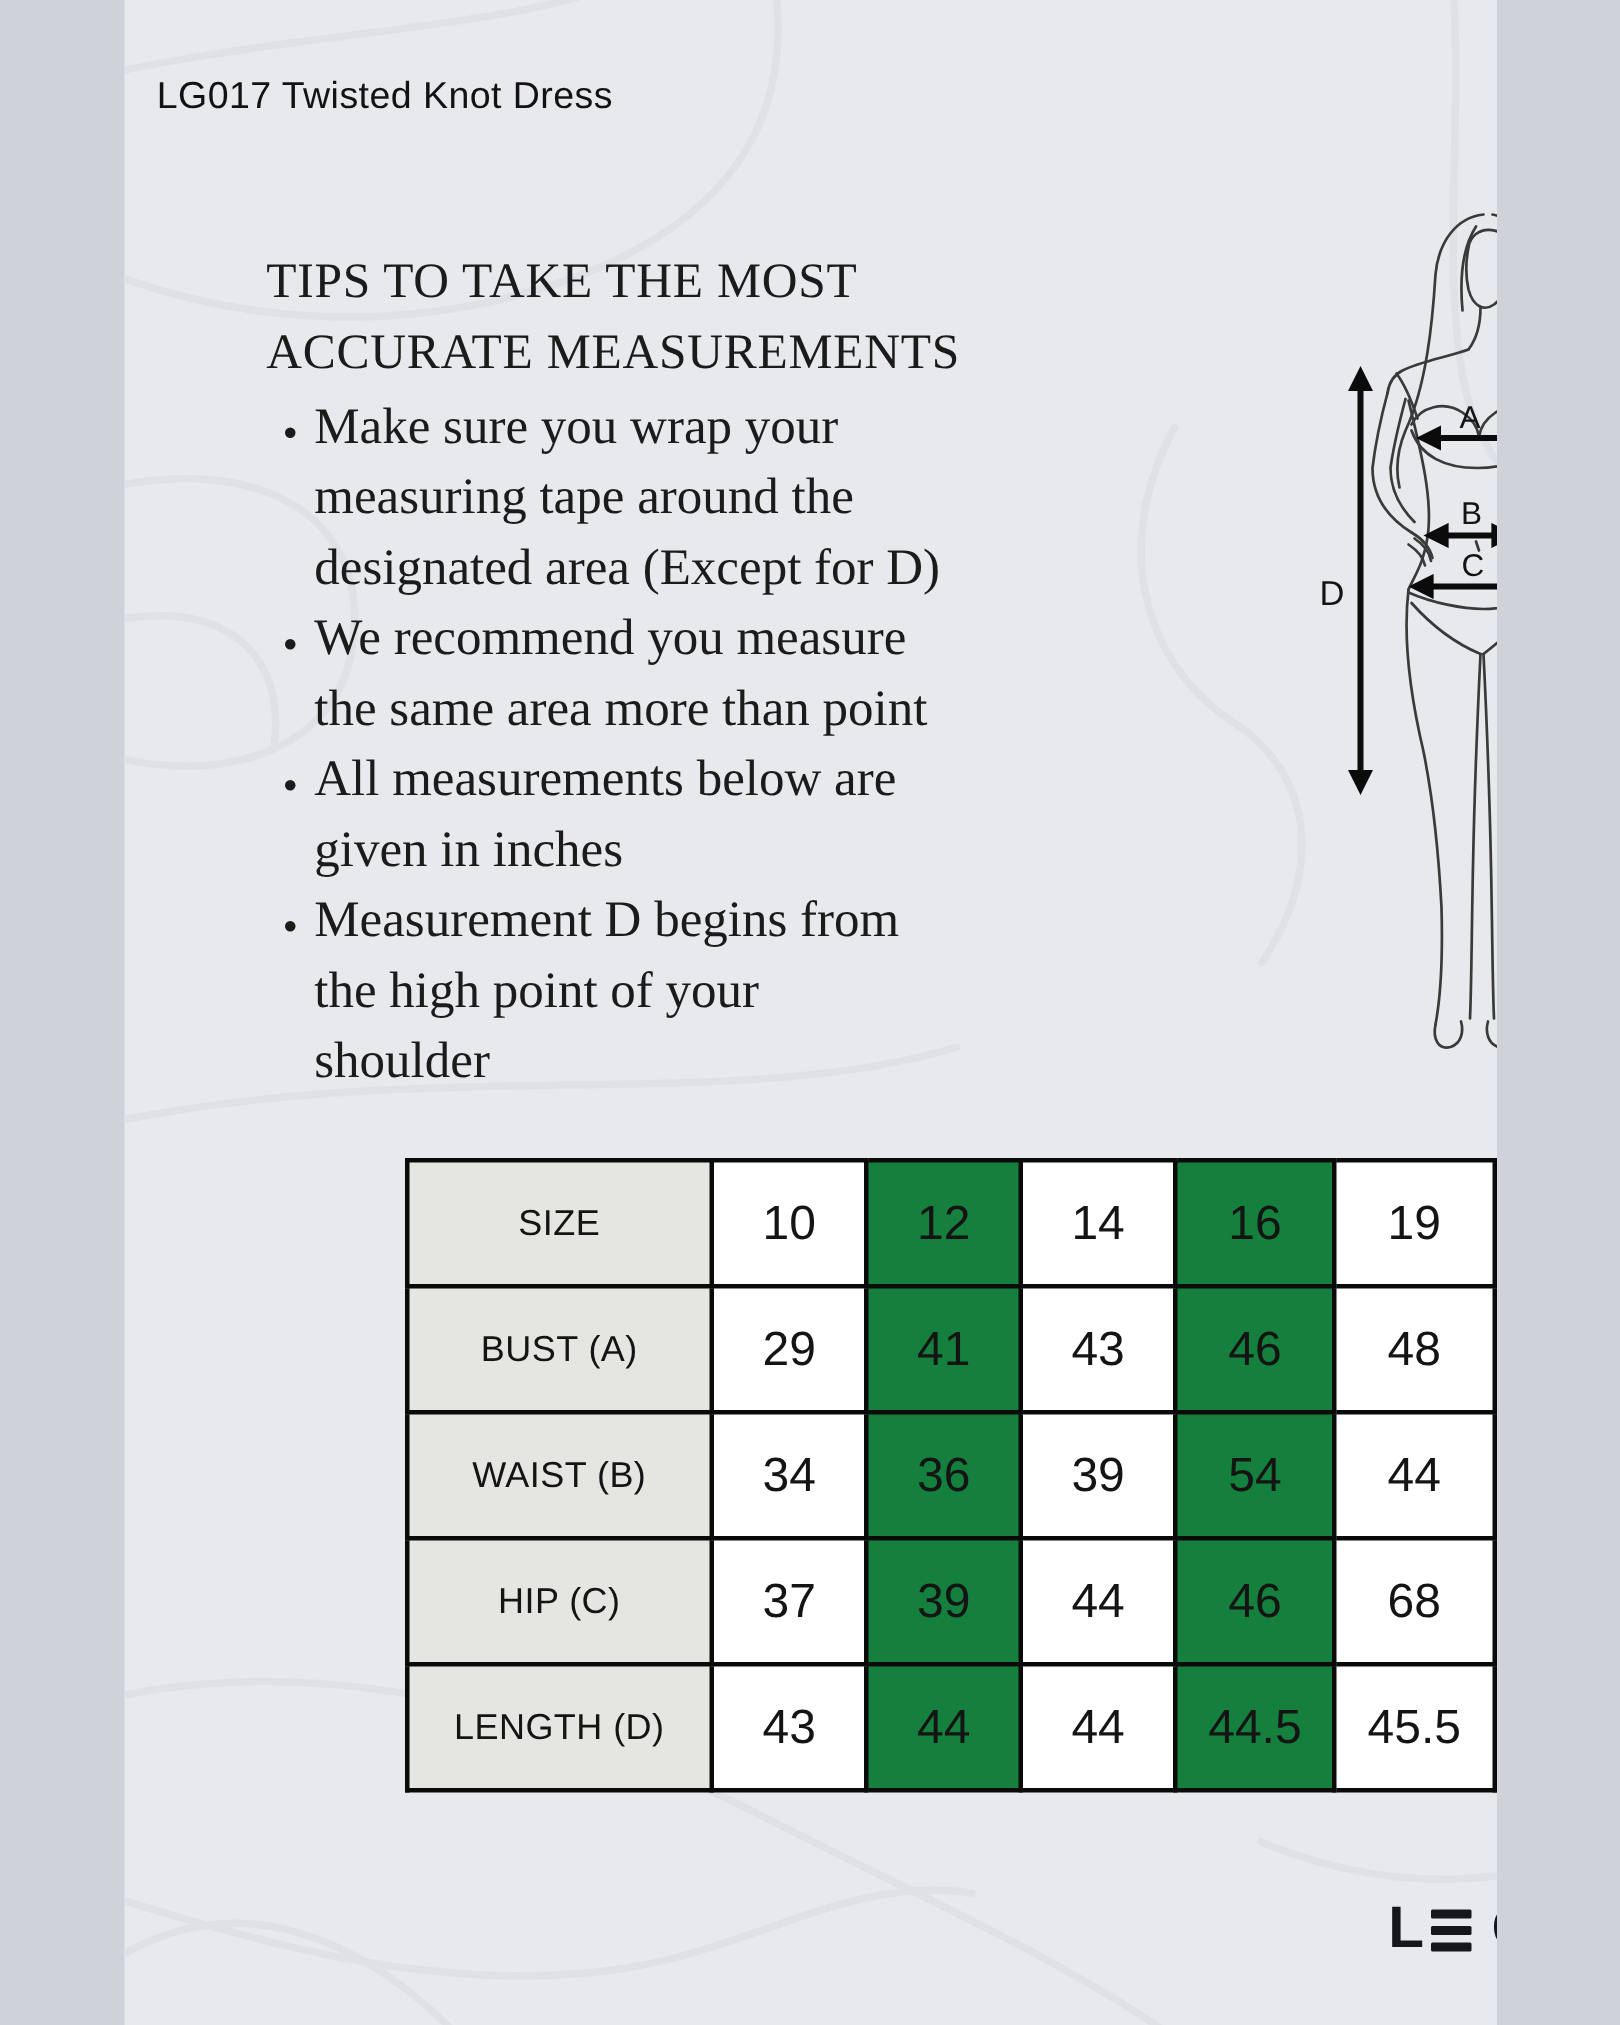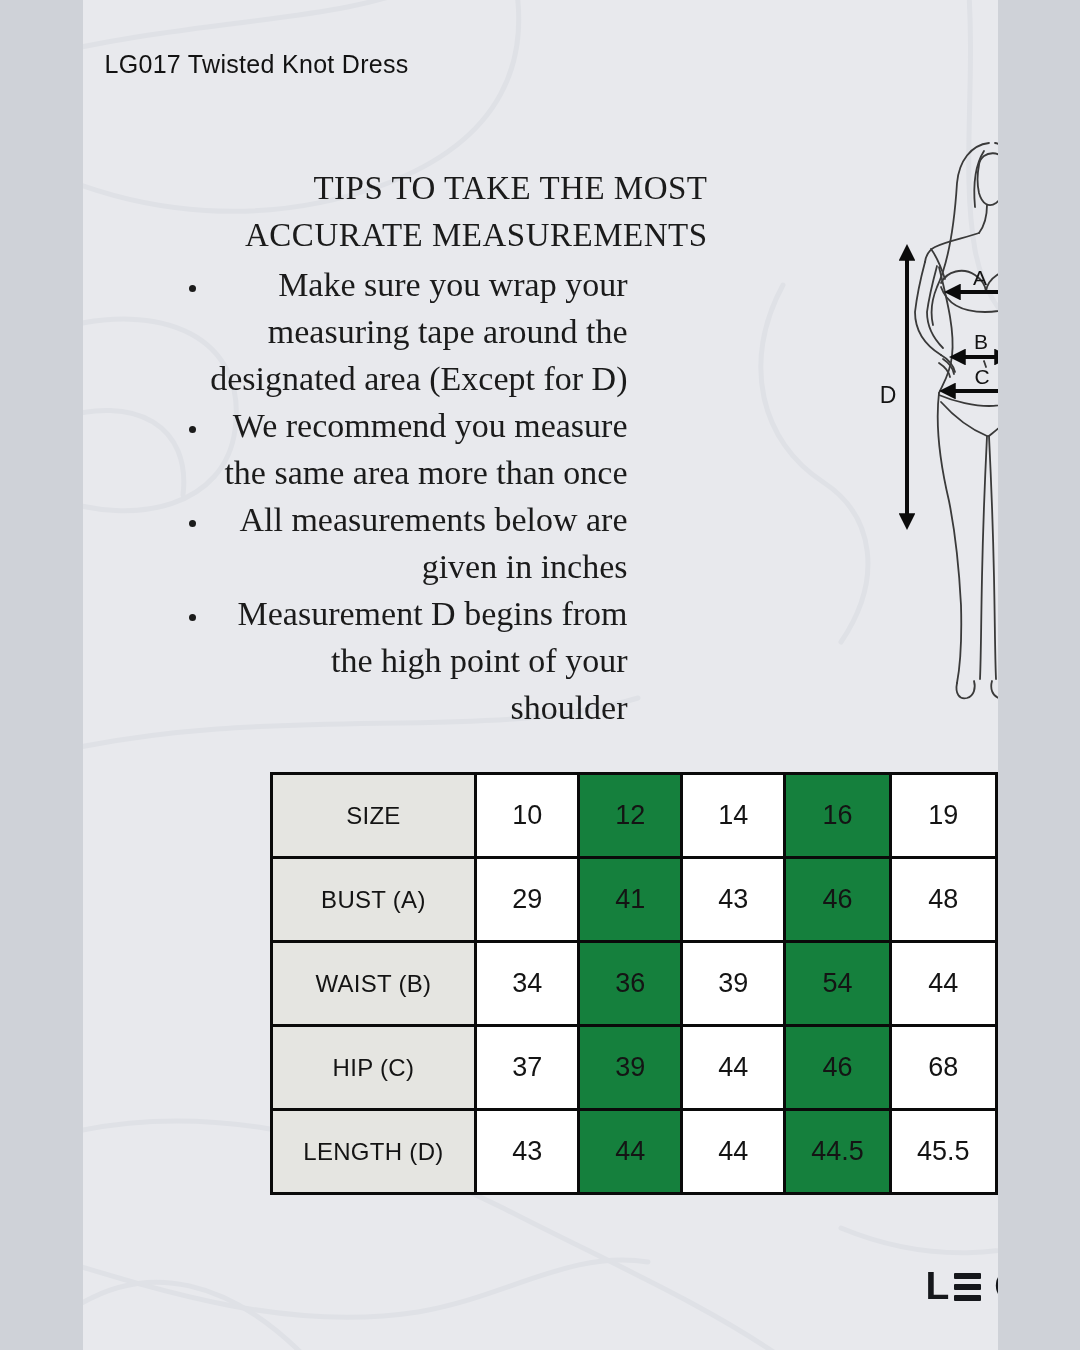--- a/index.html
+++ b/index.html
@@ -10,21 +10,21 @@
     font-family:"Liberation Sans", sans-serif; color:#1c1c1c;
   }
   svg.bg { position:absolute; left:0; top:0; }
   .bg path { fill:none; stroke:#dfe1e6; stroke-width:5; stroke-linecap:round; }
 
   .title {
     position:absolute; left:22px; top:50px;
     font-size:25px; font-weight:500; letter-spacing:0.3px; color:#121212;
   }
 
-  .tips { position:absolute; left:95px; top:165px; width:530px;text-align:right; }
+  .tips { position:absolute; left:95px; top:165px; width:530px; }
   .tips-heading {
     font-family:"Liberation Serif", serif;
     font-size:33px; line-height:47px; letter-spacing:0.5px; color:#1b1b1b;
   }
   .tips ul { margin-top:2px; padding-left:32px; width:450px; }
   .tips li {
     font-family:"Liberation Serif", serif;
     font-size:34px; line-height:47px; color:#1b1b1b;
   }
   .tips li::marker { color:#1b1b1b; font-size:24px; }
@@ -35,21 +35,21 @@
   .arrow-line { stroke:#0b0b0b; stroke-width:4; fill:none; }
   .m-label { font-family:"Liberation Sans", sans-serif; font-size:21px; fill:#141414; text-anchor:middle; }
   .m-label-d { font-size:23px; }
 
   table.size-chart {
     position:absolute; left:155px; top:772px;
     border-collapse:collapse; table-layout:fixed;margin-left:32px;
   }
   .size-chart td {
     border:3px solid #0a0a0a; height:84px; text-align:center; vertical-align:middle;
-    background:#ffffff; font-size:27px; color:#141414; width:112px;
+    background:#ffffff; font-size:32px; color:#141414; width:112px;
   }
   .size-chart td.lbl { width:218px; background:#e5e5e1; font-size:24px; letter-spacing:0.3px; }
   .size-chart td:nth-child(3), .size-chart td:nth-child(5) { background:#15803d; }
 
   .logo { position:absolute; left:843px; top:1266px; display:flex; align-items:center; }
   .logo .ltr { font-size:39px; font-weight:700; color:#15171b; line-height:1; }
   .logo .word { letter-spacing:3px; }
   .e-bars { display:flex; flex-direction:column; justify-content:space-between;
             width:27px; height:28px; margin:2px 13px 0 5px; }
   .e-bars i { display:block; height:6px; background:#15171b; border-radius:1px; }
@@ -82,21 +82,21 @@
 
   <div class="title">LG017 Twisted Knot Dress</div>
 
   <div class="tips">
     <div class="tips-heading">
       <div>TIPS TO TAKE THE MOST</div>
       <div>ACCURATE MEASUREMENTS</div>
     </div>
     <ul>
       <li>Make sure you wrap your measuring tape around the designated area (Except for D)</li>
-      <li>We recommend you measure the same area more than once</li>
+      <li>We recommend you measure the same area more than point</li>
       <li>All measurements below are given in inches</li>
       <li>Measurement D begins from the high point of your shoulder</li>
     </ul>
   </div>
 
   <div class="figure-wrap">
     <svg width="260" height="580" viewBox="0 0 260 580">
       <defs>
         <marker id="arr" viewBox="0 0 10 10" refX="7" refY="5" markerWidth="4.2" markerHeight="4.2" orient="auto-start-reverse">
           <path d="M0,0 L10,5 L0,10 z" fill="#0b0b0b"></path>

